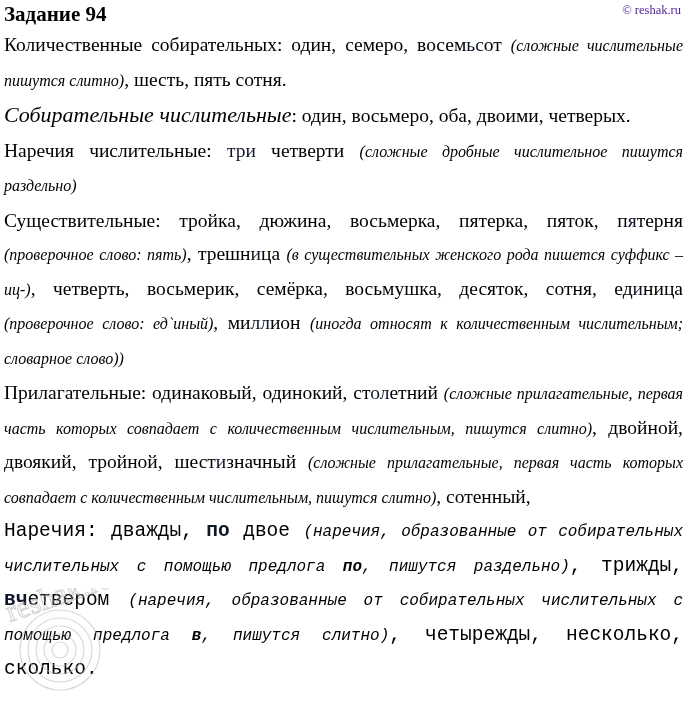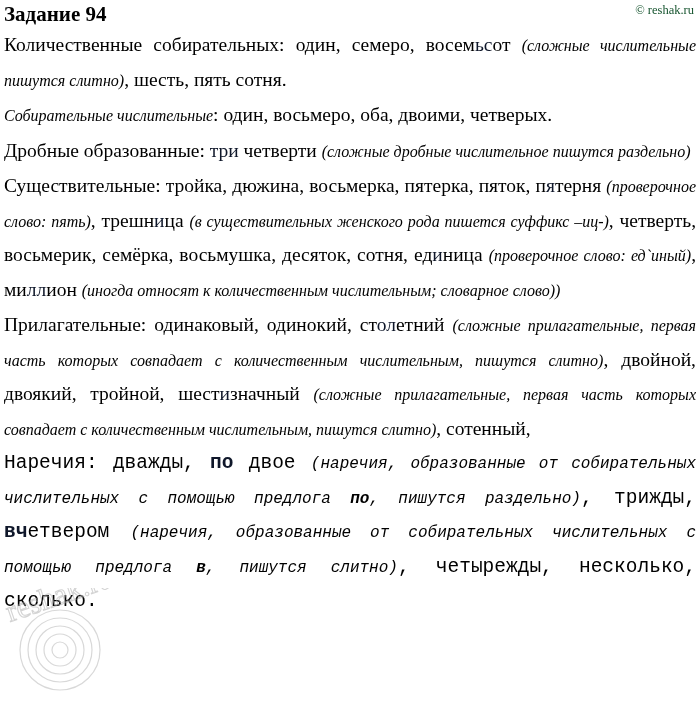--- a/index.html
+++ b/index.html
@@ -14,41 +14,41 @@
     color: #000000;
     position: relative;
     overflow: hidden;
   }
 
   #page {
     position: relative;
     width: 700px;
     height: 702px;
     box-sizing: border-box;
-    padding: 2px 4px 0 4px;
+    padding: 2px 17px 0 4px;
   }
 
   
   .header-row {
     position: relative;
     height: 26px;
   }
   .doc-title {
     font-size: 21px;
     font-weight: bold;
     line-height: 24px;
     letter-spacing: 0px;
     display: inline-block;
   }
   .copyright {
     position: absolute;
     right: 2px;
     top: 1px;
     font-size: 12.5px;
-    color: #14532d;
+    color: #4c1d95;
     line-height: 14px;
     white-space: nowrap;
   }
 
   
   .para {
     font-size: 19.5px;
     line-height: 33.5px;
     text-align: justify;
     text-justify: inter-word;
@@ -60,21 +60,21 @@
   
   .note {
     font-style: italic;
     font-size: 16px;
   }
   .note.b { font-weight: bold; font-style: italic; }
 
   
   .lead-italic {
     font-style: italic;
-    font-size: 16px;
+    font-size: 22px;
   }
 
   
   .g {
     color: #0f172a;
   }
   .g.bold { font-weight: bold; }
 
   
   .watermark {
@@ -95,21 +95,21 @@
 
   <div class="header-row">
     <span class="doc-title">Задание 94</span>
     <span class="copyright">© reshak.ru</span>
   </div>
 
   <p class="para"><span>Количественные собирательных:</span><span> один, семеро, восем</span><span class="g">ьс</span><span>от </span><span class="note">(сложные числительные пишутся слитно)</span><span>, шесть, пять сотня.</span></p>
 
   <p class="para"><span class="lead-italic">Собирательные числительные</span><span>: один, восьмеро, оба, двоими, четверых.</span></p>
 
-  <p class="para"><span>Дробные образованные: </span><span class="g">три</span><span> четверти </span><span class="note">(сложные дробные числительное пишутся раздельно)</span></p>
+  <p class="para"><span>Наречия числительные: </span><span class="g">три</span><span> четверти </span><span class="note">(сложные дробные числительное пишутся раздельно)</span></p>
 
 
   <p class="para"><span>Существительные:</span><span> тройка, дюжина, восьмерка, пятерка, пяток, п</span><span class="g">я</span><span>терня </span><span class="note">(проверочное слово: пять)</span><span>, трешн</span><span class="g">и</span><span>ца </span><span class="note">(в существительных женского рода пишется суффикс –иц-)</span><span>, четверть, восьмерик, семёрка, восьмушка, десяток, сотня, ед</span><span class="g">и</span><span>ница </span><span class="note">(проверочное слово: ед`иный)</span><span>, ми</span><span class="g">лл</span><span>ион </span><span class="note">(иногда относят к количественным числительным; словарное слово))</span></p>
 
   <p class="para"><span>Прилагательные:</span><span> одинаковый, одинокий, ст</span><span class="g">ол</span><span>етний </span><span class="note">(сложные прилагательные, первая часть которых совпадает с количественным числительным, пишутся слитно)</span><span>, двойной, двоякий, тройной, шест</span><span class="g">и</span><span>значный </span><span class="note">(сложные прилагательные, первая часть которых совпадает с количественным числительным, пишутся слитно)</span><span>, сотенный,</span></p>
 
   <p class="para last"><span>Наречия:</span><span> дважды, </span><span class="g bold">по</span><span> двое </span><span class="note">(наречия, образованные от собирательных числительных с помощью предлога </span><span class="note b">по</span><span class="note">, пишутся раздельно)</span><span>, трижды, </span><span class="g bold">вч</span><span>етвером </span><span class="note">(наречия, образованные от собирательных числительных с помощью предлога </span><span class="note b">в</span><span class="note">, пишутся слитно)</span><span>, четырежды, несколько, сколько.</span></p>
 
   <div class="watermark">
     <svg width="150" height="112" viewBox="0 0 150 112" xmlns="http://www.w3.org/2000/svg">

